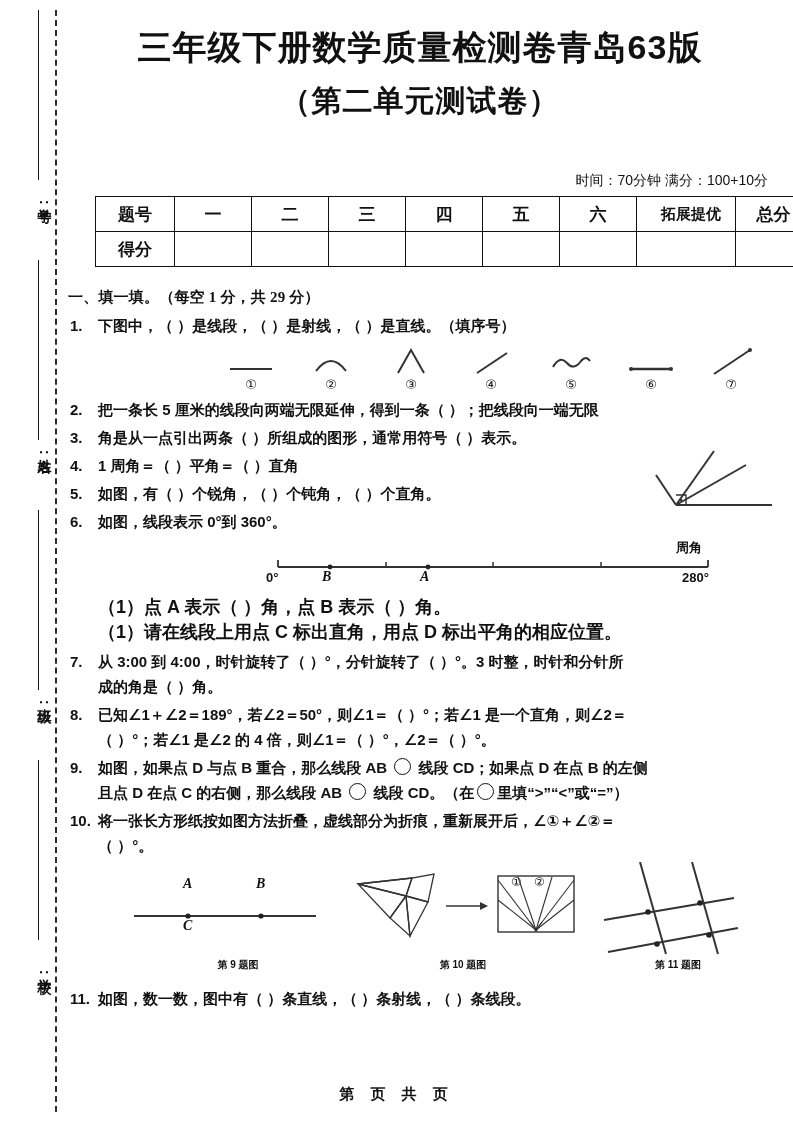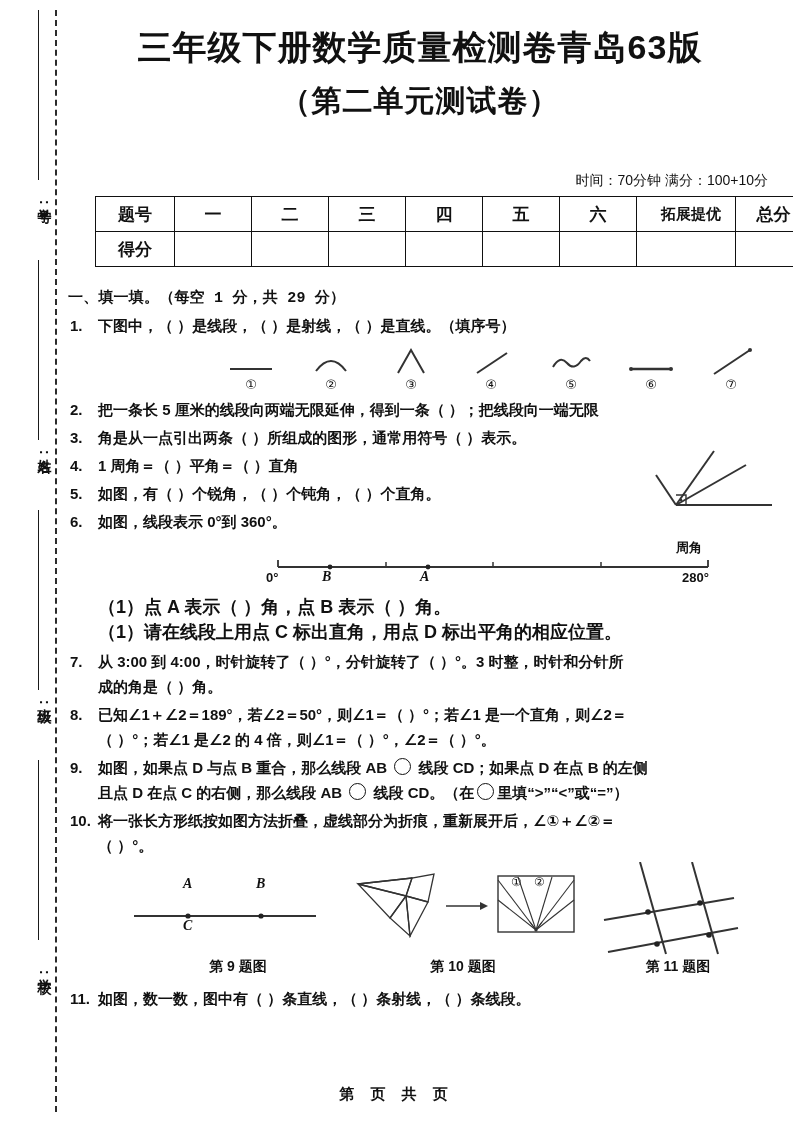--- a/index.html
+++ b/index.html
@@ -69,21 +69,21 @@
   }
   .score-table td.hdr-first { width:76px; }
   .score-table td.col-num { width:74px; }
   .score-table td.col-ext { width:86px; font-size:15px;padding-left:11px; }
   .score-table td.col-total { width:73px; }
   .score-table td.blank { font-weight:normal; }
 
   
   .content { position:absolute; left:68px; top:288px; width:706px; }
   .sec-head {
-    font-family:Liberation Mono, monospace;
+    font-family:Liberation Serif, serif;
     font-weight:bold; font-size:15px; margin-bottom:6px;
     letter-spacing:0.2px;
   }
   .q {
     position:relative;
     font-family:"Liberation Sans","DejaVu Sans",sans-serif;
     font-weight:bold;
     font-size:15px;
     line-height:25px;
     margin:0 0 3px 0;
@@ -112,21 +112,21 @@
     font-size:13px; line-height:16px;
   }
 
   .angle-fig { position:absolute; right:0; top:0; }
 
   .numline-wrap { position:relative; height:56px; margin:2px 0 2px 0; }
   .caption-row { position:relative; height:22px; }
   .caption {
     position:absolute; text-align:center;
     font-family:"Liberation Sans","DejaVu Sans",sans-serif;
-    font-weight:bold; font-size:14px;
+    font-weight:bold; font-size:10px;
   }
 
   .diagrams { position:relative; height:96px; margin-top:4px; }
   .diagrams > svg { position:absolute; }
 
   .footer {
     position:absolute; left:0; right:0; bottom:18px;
     text-align:center;
     font-family:"Liberation Sans","DejaVu Sans",sans-serif;
     font-weight:bold; font-size:15px; letter-spacing:6px;

